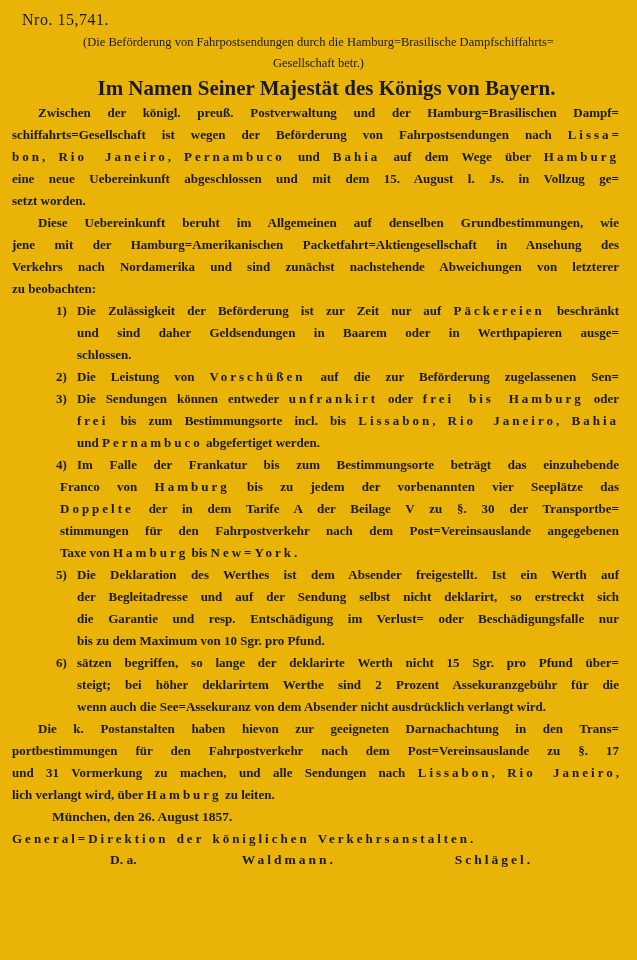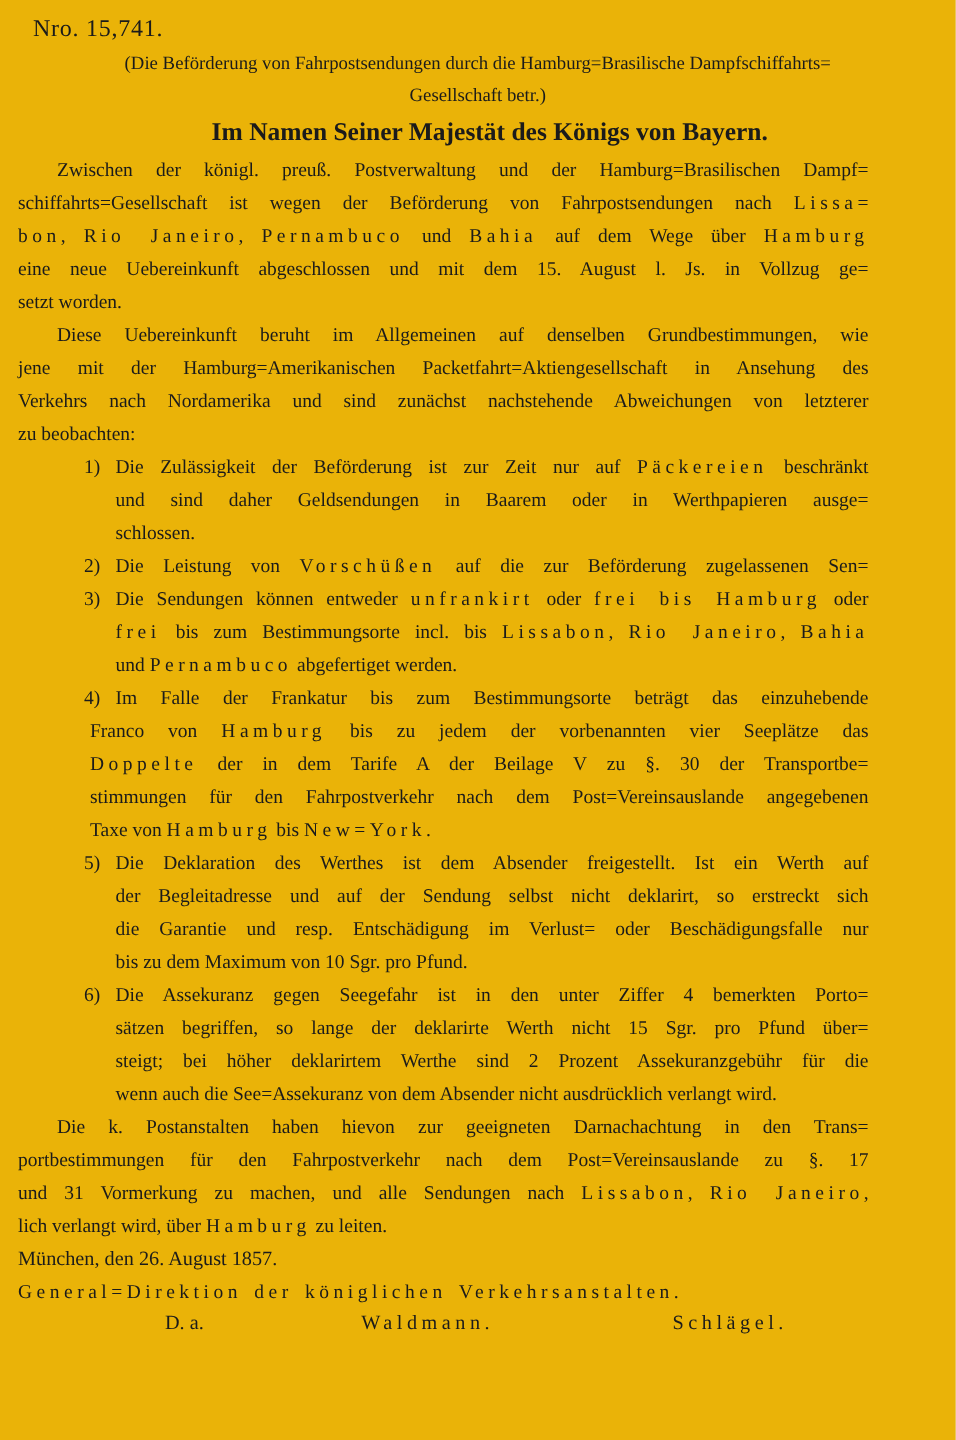--- a/index.html
+++ b/index.html
@@ -18,39 +18,39 @@
     margin-left: 22px;
     letter-spacing: 0.5px;
   }
   .subject {
     text-align: center;
     font-size: 12.5px; line-height: 21px;
     padding: 0 26px;
   }
   .heading {
     text-align: center;
-    font-size: 17px; font-weight: bold;
+    font-size: 21px; font-weight: bold;
     line-height: 24px; margin-top: 2px; padding-left: 16px;
   }
-  .body { padding: 0 58px 0 12px; margin-top: 2px; }
+  .body { padding: 0 18px 0 12px; margin-top: 2px; font-weight: bold; }
   .line {
     font-size: 13px; line-height: 22px;
     text-align: justify;
     text-align-last: justify;
   }
   .line.last { text-align-last: left; }
   .line.ind  { text-indent: 26px; }
   .gesperrt  { letter-spacing: 3px; word-spacing: 2px; }
   .item { position: relative; padding-left: 65px; }
   .item .num {
     position: absolute; left: 44px; top: 0;
     font-size: 13px; line-height: 22px;
   }
   .item .line.out { margin-left: -17px; }
-  .dateline { font-size: 13.5px; line-height: 22px; }
+  .dateline { font-size: 13.5px; line-height: 22px; margin-left: 40px; }
   .sig-office { text-align: left; font-size: 13px; line-height: 21px; }
   .sig-row { display: flex; font-size: 13.5px; line-height: 21px; }
   .sig-a { margin-left: 98px; }
   .sig-b { margin-left: 105px; }
   .sig-c { margin-left: 119px; }
 </style>
 </head>
 <body>
 
 <div class="page" style="background: #eab308; color: rgb(27, 27, 27);">
@@ -110,21 +110,20 @@
     <div class="item">
       <span class="num">5)</span>
       <div class="line">Die Deklaration des Werthes ist dem Absender freigestellt. Ist ein Werth auf</div>
       <div class="line">der Begleitadresse und auf der Sendung selbst nicht deklarirt, so erstreckt sich</div>
       <div class="line">die Garantie und resp. Entschädigung im Verlust= oder Beschädigungsfalle nur</div>
       <div class="line last">bis zu dem Maximum von 10 Sgr. pro Pfund.</div>
     </div>
 
     <div class="item">
       <span class="num">6)</span>
-      <div class="line">Die Assekuranz gegen Seegefahr ist in den unter Ziffer 4 bemerkten Porto=</div>
       <div class="line">sätzen begriffen, so lange der deklarirte Werth nicht 15 Sgr. pro Pfund über=</div>
       <div class="line">steigt; bei höher deklarirtem Werthe sind 2 Prozent Assekuranzgebühr für die</div>
       <div class="line last">wenn auch die See=Assekuranz von dem Absender nicht ausdrücklich verlangt wird.</div>
     </div>
 
     <div class="para">
       <div class="line ind">Die k. Postanstalten haben hievon zur geeigneten Darnachachtung in den Trans=</div>
       <div class="line">portbestimmungen für den Fahrpostverkehr nach dem Post=Vereinsauslande zu §. 17</div>
       <div class="line">und 31 Vormerkung zu machen, und alle Sendungen nach <span class="gesperrt">Lissabon</span>, <span class="gesperrt">Rio Janeiro</span>,</div>
       <div class="line last">lich verlangt wird, über <span class="gesperrt">Hamburg</span> zu leiten.</div>

